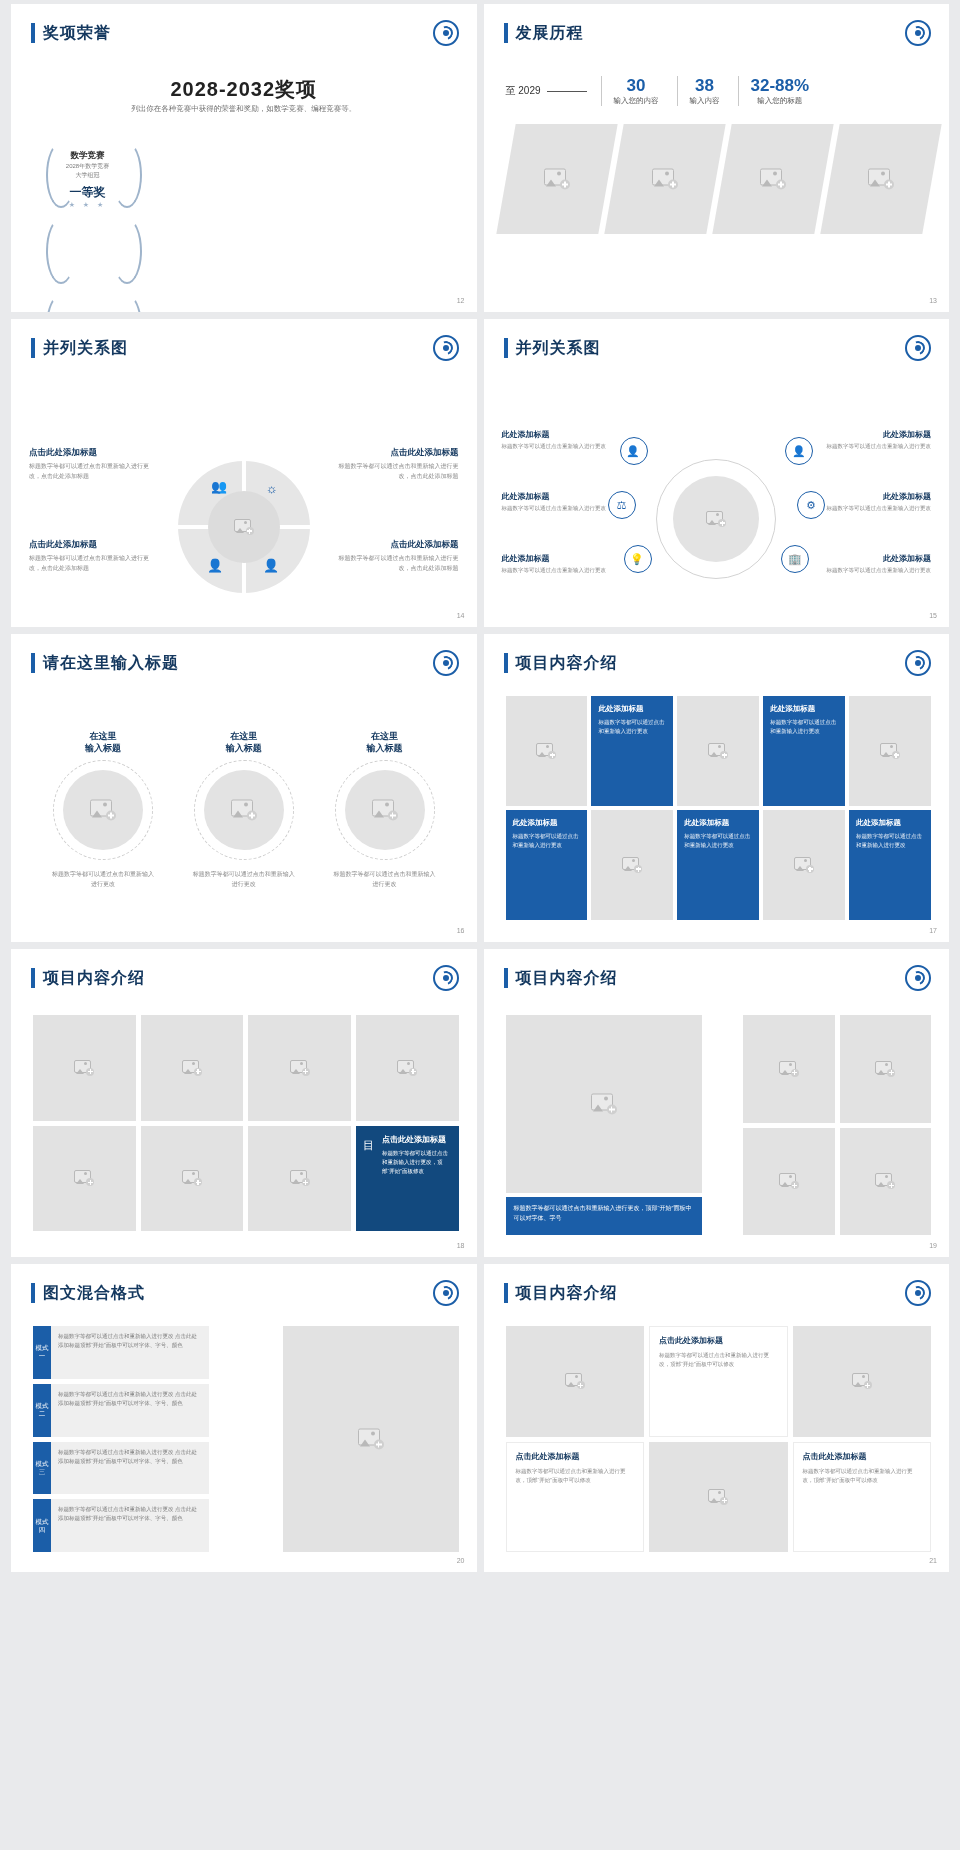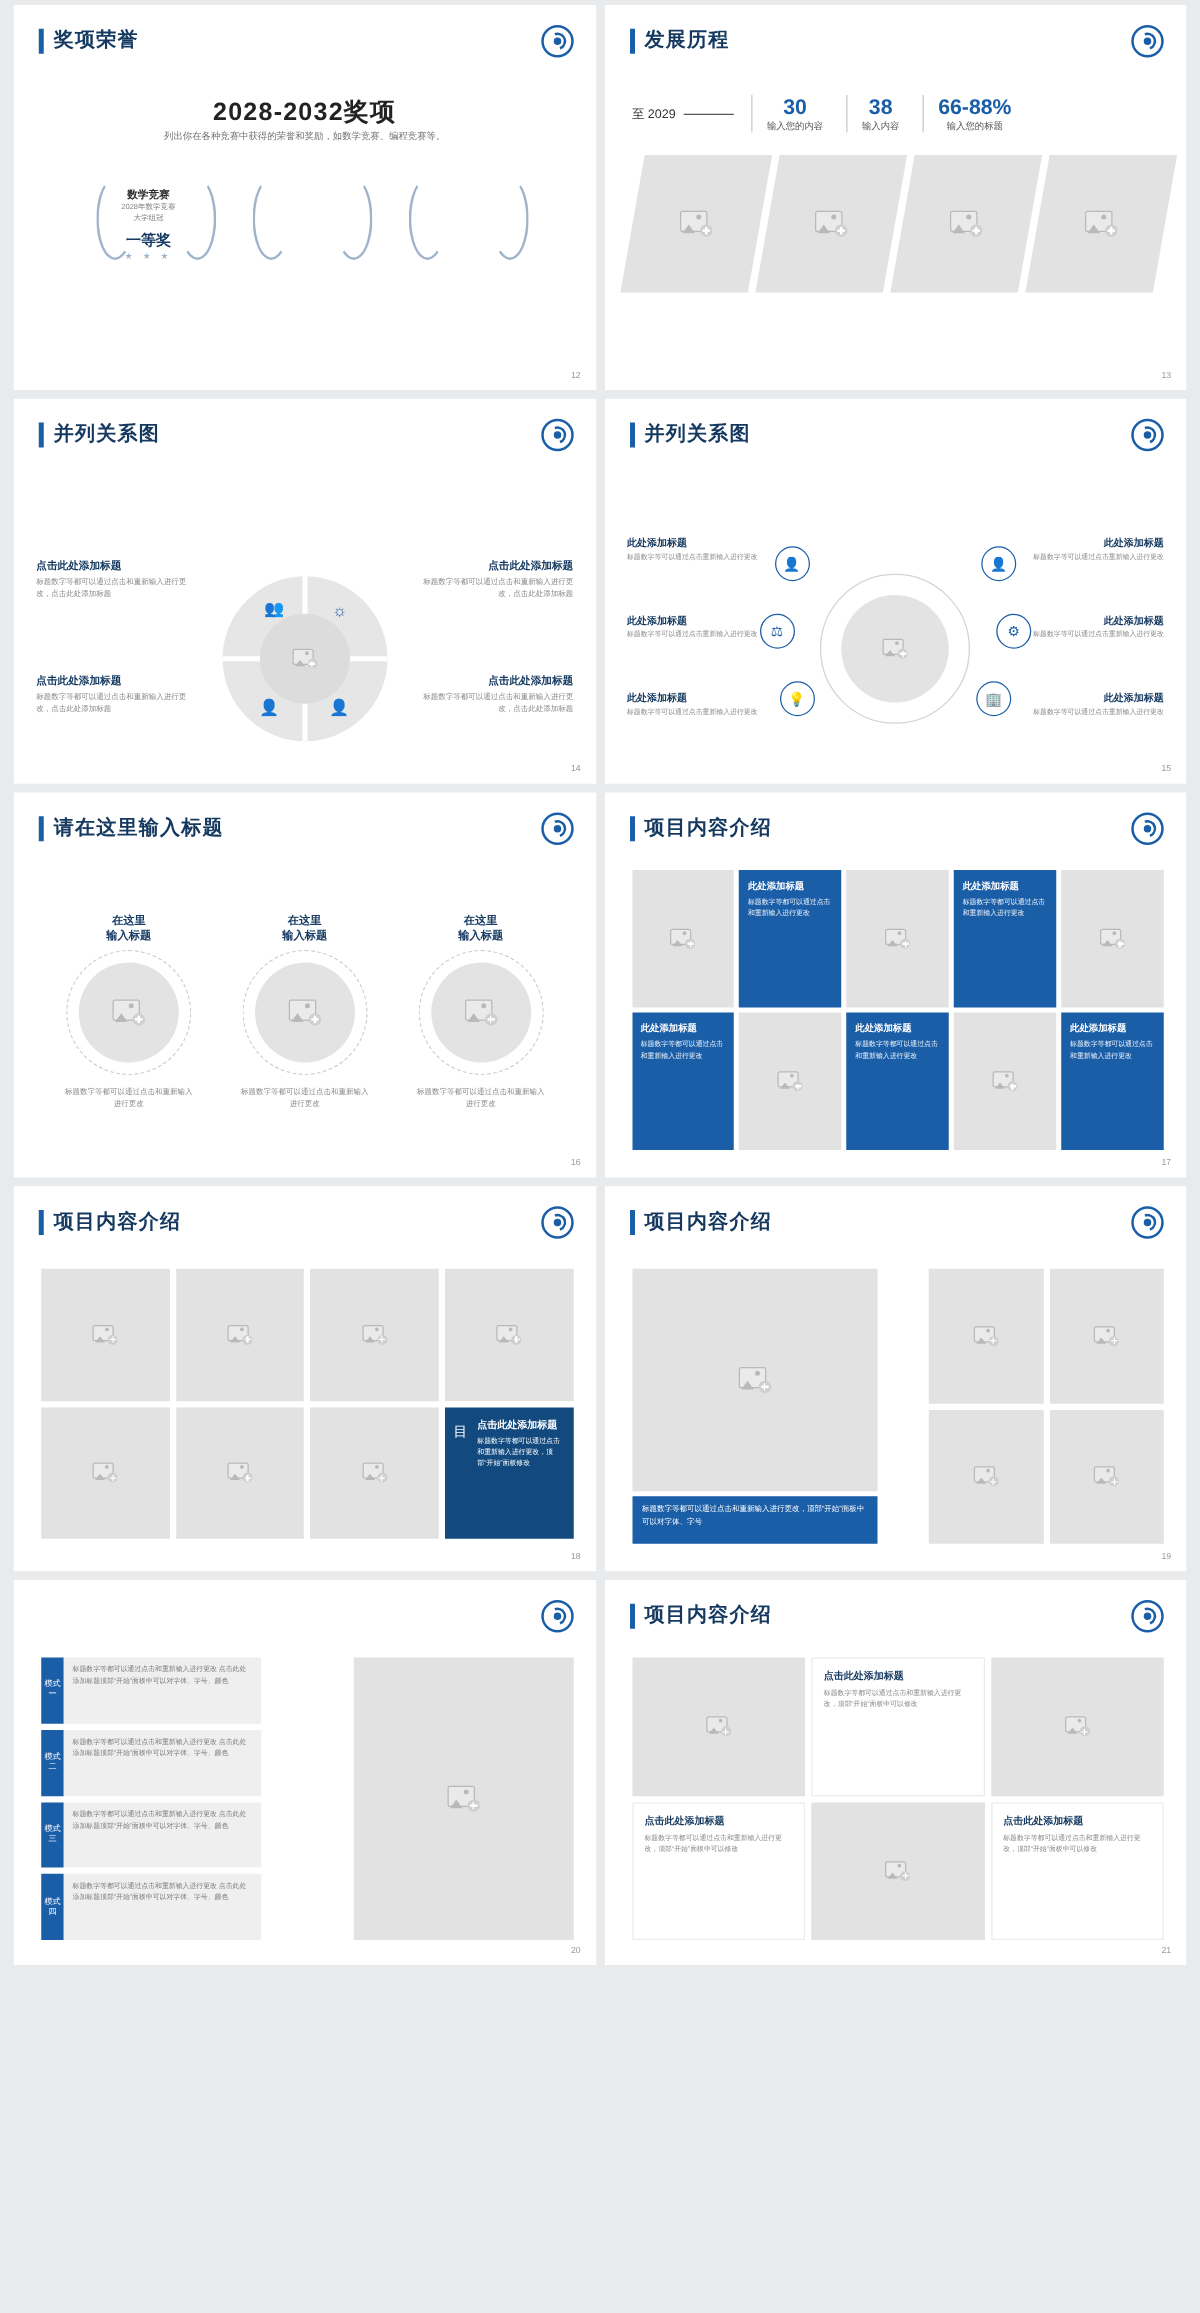--- a/index.html
+++ b/index.html
@@ -89,21 +89,21 @@
   .ph-ic.sm .sun{left:10px;top:2px;width:3px;height:3px;}
   .ph-ic.sm .plus{width:8px;height:8px;}
   .ph-ic.sm .plus:before{left:1.6px;top:3.3px;width:5px;height:1.3px;}
   .ph-ic.sm .plus:after{left:3.3px;top:1.6px;width:1.3px;height:5px;}
 
   
   .s12-title{position:absolute;top:72px;left:0;right:0;text-align:center;
     font-size:20px;font-weight:bold;color:#222;letter-spacing:1px;}
   .s12-sub{position:absolute;top:100px;left:0;right:0;text-align:center;
     font-size:7.5px;color:#6f6f6f;}
-  .s12-row{position:absolute;top:132px;left:14px;right:14px;display:flex;justify-content:center;}
+  .s12-row{position:absolute;top:132px;left:14px;right:14px;display:flex;justify-content:flex-start;flex-direction:column;}
   .award{width:125px;text-align:center;position:relative;}
   .laurel{position:relative;height:76px;}
   .laurel .lv{
     position:absolute;top:6px;width:26px;height:66px;
     border:0;
   }
   .laurel .lv:before{
     content:"";position:absolute;top:0;width:30px;height:66px;
     border:2.5px solid #9fb4cb;border-radius:50%;box-sizing:border-box;
   }
@@ -271,21 +271,21 @@
       <div class="s13-rule"></div>
       <div class="kpi">
         <div class="v">30</div>
         <div class="l">输入您的内容</div>
       </div>
       <div class="kpi">
         <div class="v">38</div>
         <div class="l">输入内容</div>
       </div>
       <div class="kpi">
-        <div class="v">66-88%</div>
+        <div class="v">32-88%</div>
         <div class="l">输入您的标题</div>
       </div>
     </div>
     <div class="s13-imgs skew">
       <div class="ph">
           <div class="ph-ic">
             <div class="frm"></div>
             <div class="mtn"></div>
             <div class="sun"></div>
             <div class="plus"></div>
@@ -652,20 +652,21 @@
             <div class="sun"></div>
             <div class="plus"></div>
           </div>
         </div>
     </div>
     <div class="pgnum">19</div>
   </div>
 
   <div class="slide">
     <div class="s-head">
+      <div class="s-title">图文混合格式</div>
       <div class="logo"></div>
     </div>
     <div class="s20-list">
       <div class="s20-row">
         <div class="s20-tab">模式一</div>
         <div class="s20-bd">标题数字等都可以通过点击和重新输入进行更改 点击此处添加标题顶部“开始”面板中可以对字体、字号、颜色</div>
       </div>
       <div class="s20-row">
         <div class="s20-tab">模式二</div>
         <div class="s20-bd">标题数字等都可以通过点击和重新输入进行更改 点击此处添加标题顶部“开始”面板中可以对字体、字号、颜色</div>

